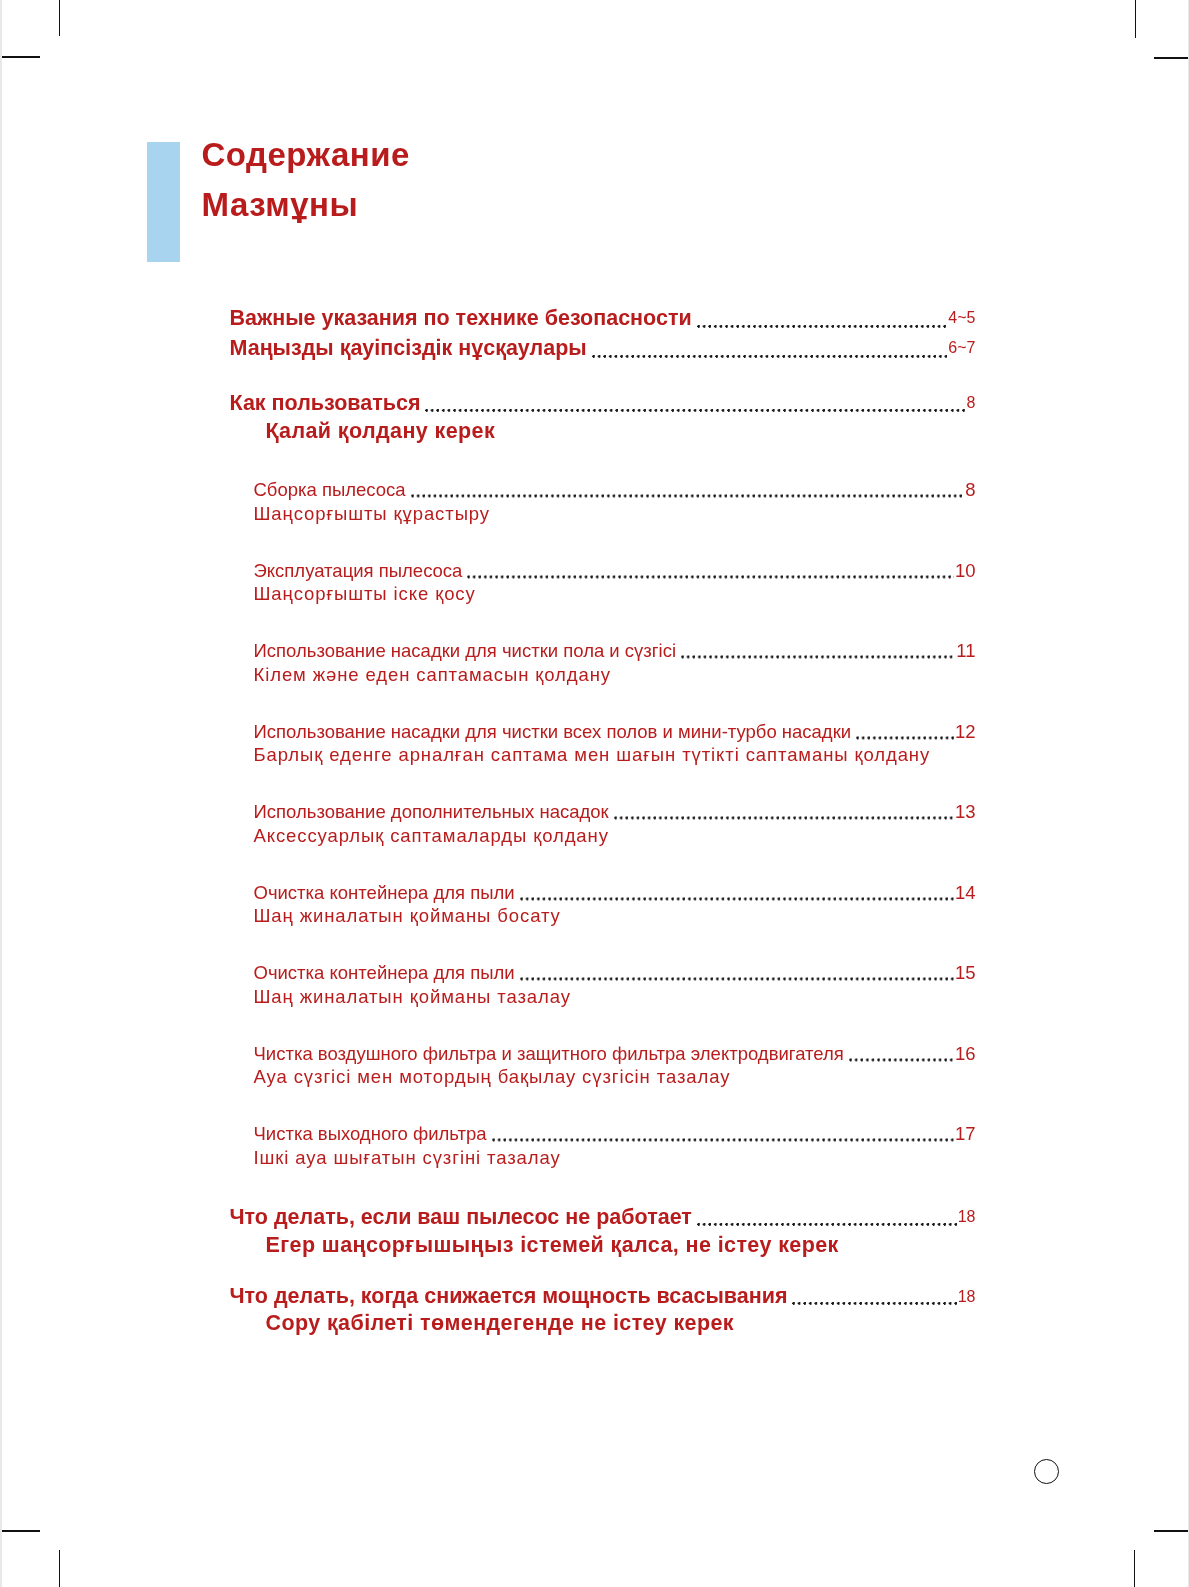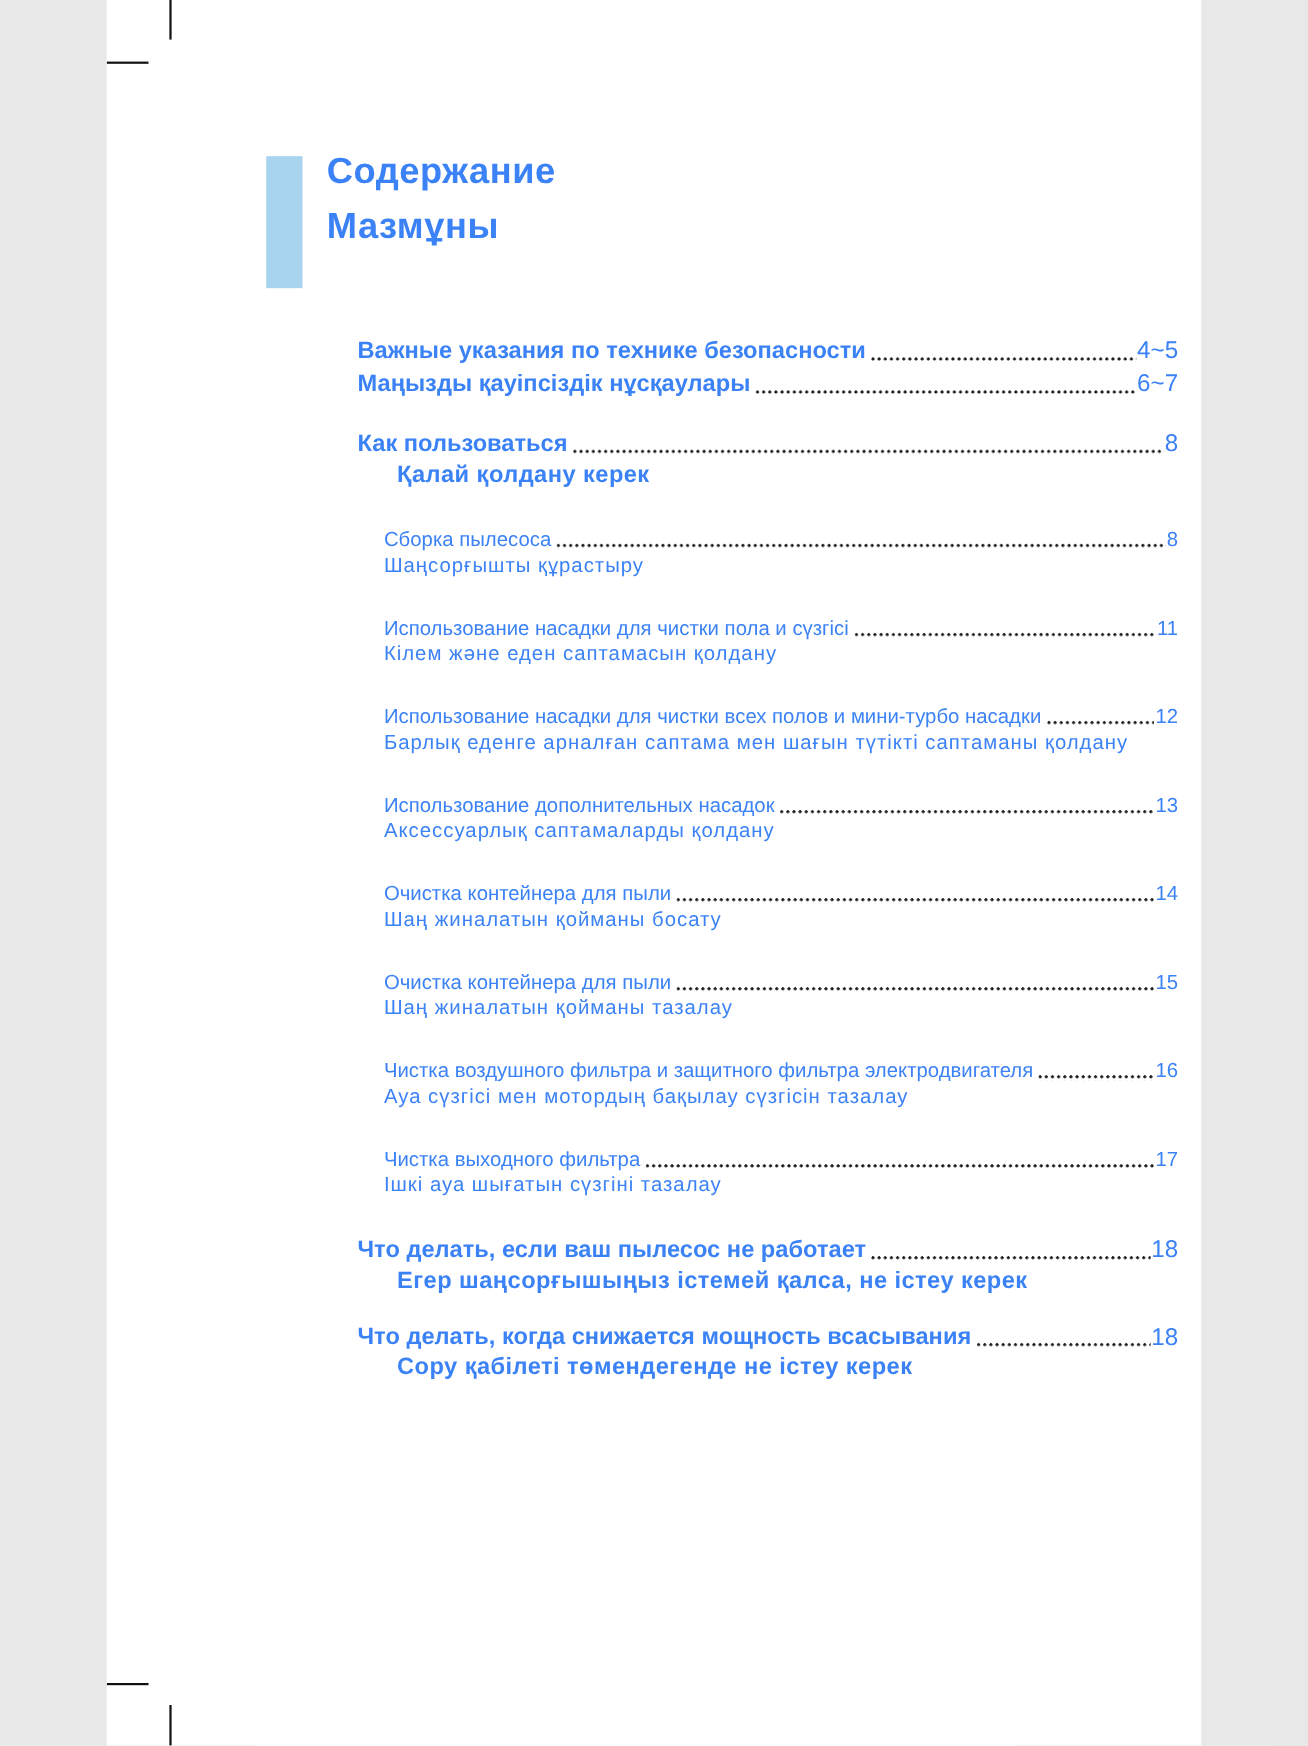--- a/index.html
+++ b/index.html
@@ -1,24 +1,24 @@
 <!DOCTYPE html>
 <html><head>
 <meta charset="utf-8">
 <style>
   * { margin: 0; padding: 0; box-sizing: border-box; }
   html, body { background: #e8e8e8; }
   .page {
     position: relative;
-    width: 995px;
+    width: 1186px;
     height: 1587px;
     margin: 0 auto;
     background: #ffffff;
     font-family: "Liberation Sans", "DejaVu Sans", sans-serif;
-    color: #3b82f6;
+    color: #b91c1c;
     overflow: hidden;
   }
 
   
   .crop { position: absolute; background: #111; }
   .crop.v { width: 1.5px; }
   .crop.h { height: 1.5px; }
 
   
   .accent-block {
@@ -48,21 +48,21 @@
     height: 5px;
     margin: 0 1px 4px 5px;
     background-image: radial-gradient(circle at 1.6px 2.4px, #1a1a1a 1.15px, rgba(0,0,0,0) 1.6px);
     background-size: 5.6px 5px;
     background-repeat: repeat-x;
     background-position: left bottom;
   }
   .pg { font-weight: 400; white-space: nowrap; }
 
   .bold-entry { font-weight: 700; font-size: 21.5px; line-height: 30px; }
-  .bold-entry .pg { font-size: 22px; }
+  .bold-entry .pg { font-size: 16px; }
   .bold-entry .kk-line { letter-spacing: 0.4px; }
 
   .entry-a { margin-bottom: 26px; }
   .entry-b { line-height: 28px; margin-bottom: 33px; }
   .entry-b .kk-line, .entry-c .kk-line, .entry-d .kk-line { font-weight: 700; margin-left: 36px; }
   .entry-c { line-height: 28px; margin-top: 0px; margin-bottom: 24px; }
   .entry-d { line-height: 27px; }
 
   .sub-entry {
     margin-left: 24px;
@@ -131,20 +131,28 @@
 
     <div class="sub-entry">
       <div class="row">
         <span>Сборка пылесоса</span>
         <span class="leader"></span>
         <span class="pg">8</span>
       </div>
       <div class="kk-line">Шаңсорғышты құрастыру</div>
     </div>
 
+    <div class="sub-entry">
+      <div class="row">
+        <span>Эксплуатация пылесоса</span>
+        <span class="leader"></span>
+        <span class="pg">10</span>
+      </div>
+      <div class="kk-line">Шаңсорғышты іске қосу</div>
+    </div>
 
     <div class="sub-entry">
       <div class="row">
         <span>Использование насадки для чистки пола и сүзгісі</span>
         <span class="leader"></span>
         <span class="pg">11</span>
       </div>
       <div class="kk-line">Кілем және еден саптамасын қолдану</div>
     </div>
 

